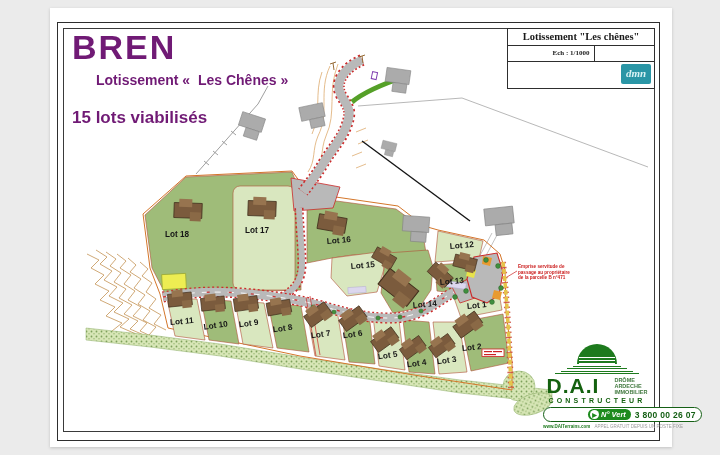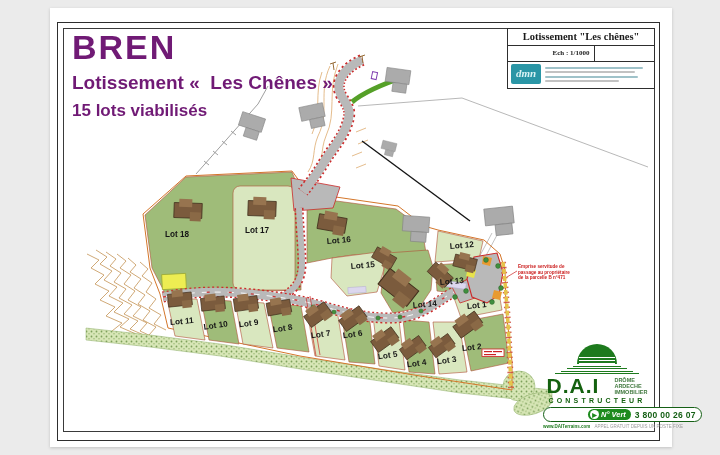--- a/index.html
+++ b/index.html
@@ -6,34 +6,34 @@
   #stage{position:relative;width:720px;height:455px;background:#ebebeb;overflow:hidden;
          font-family:"Liberation Sans",sans-serif;}
   .page{position:absolute;left:50px;top:8px;width:622px;height:439px;background:#ffffff;
         box-shadow:0 1px 3px rgba(0,0,0,.18);}
   .frame-outer{position:absolute;left:57px;top:22px;width:603px;height:419px;border:1.6px solid #2e2e2e;box-sizing:border-box;}
   .frame-inner{position:absolute;left:63px;top:28px;width:592px;height:404px;border:1px solid #3a3a3a;box-sizing:border-box;background:#fff;}
 
   
   .hdr{position:absolute;left:72px;top:30px;color:#701a75;z-index:5;}
   .hdr .city{font-size:34px;font-weight:bold;letter-spacing:2px;line-height:34px;}
-  .hdr .sub1{font-size:19px;font-weight:bold;margin-top:8px;white-space:pre;}
-  .hdr .sub2{font-size:17px;font-weight:bold;margin-top:7px;}
+  .hdr .sub1{font-size:14px;font-weight:bold;margin-top:8px;white-space:pre;margin-left:24px;}
+  .hdr .sub2{font-size:17px;font-weight:bold;margin-top:20px;}
 
   
   .cartouche{position:absolute;left:507px;top:28px;width:148px;height:61px;background:#fff;
              border:1px solid #2e2e2e;box-sizing:border-box;z-index:6;
              font-family:"Liberation Serif",serif;color:#1a1a1a;}
   .ct-title{height:16px;border-bottom:1px solid #2e2e2e;text-align:center;font-weight:bold;
             font-size:10.5px;line-height:16px;}
   .ct-row2{display:flex;height:15px;border-bottom:1px solid #2e2e2e;}
   .ct-scale{width:46px;border-right:1px solid #2e2e2e;font-size:7px;font-weight:bold;
             text-align:center;line-height:15px;margin-left:40px;}
   .ct-plan{flex:1;text-align:center;font-weight:bold;font-size:10px;line-height:15px;}
-  .ct-row3{display:flex;align-items:center;padding:2px 3px;gap:4px;}
+  .ct-row3{display:flex;align-items:flex-end;padding:2px 3px;gap:4px;flex-direction:column;}
   .dmn{width:30px;height:20px;background:#2a96a6;color:#d8f2f4;font-style:italic;font-weight:bold;
        font-size:11px;text-align:center;line-height:19px;border-radius:2px;flex:none;}
   .smallprint{flex:1;}
   .tline{height:2px;border-radius:1px;margin:2.5px 0;}
   .t-teal{background:#9fc2c9;} .t-gray{background:#c2c2c2;}
 
   
   .dai{position:absolute;left:543px;top:344px;width:108px;text-align:center;z-index:6;color:#156015;}
   .dome{width:40px;height:20px;background:#1d7a1d;border-radius:40px 40px 0 0;margin:0 auto;position:relative;}
   .dome::after{content:"";position:absolute;left:2px;right:2px;bottom:0;height:9px;

